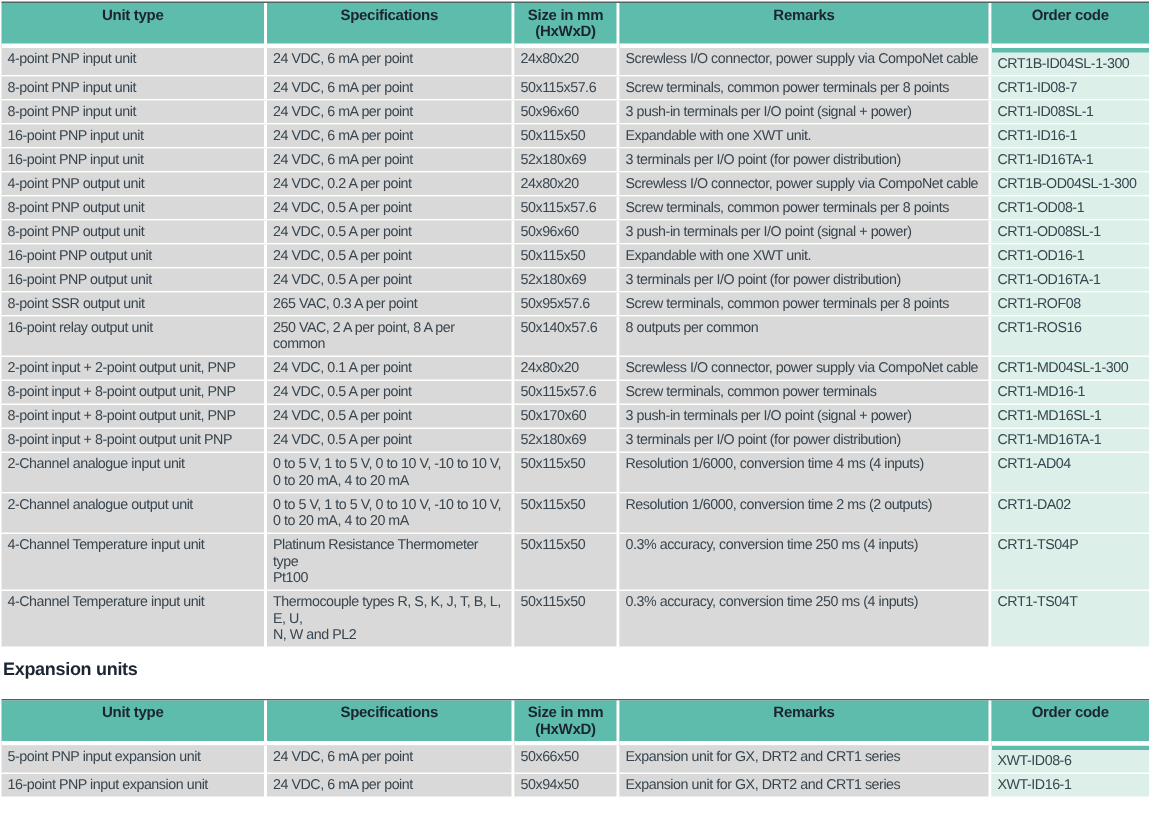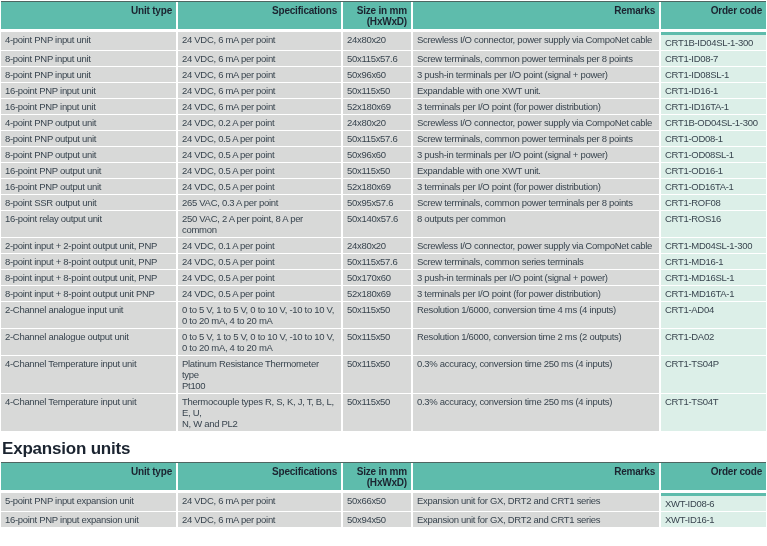--- a/index.html
+++ b/index.html
@@ -24,21 +24,21 @@
     table-layout:fixed;
     width:765px;
     border-top:1px solid var(--teal-line);
   }
   th{
     background:var(--teal);
     color:var(--head-text);
     font-size:10px;
     font-weight:bold;
     letter-spacing:-0.2px;
-    text-align:right;
+    text-align:center;
     vertical-align:top;
     padding:3px 4px 2px 4px;
     border-right:2px solid #fff;
     border-bottom:3px solid #fff;
     white-space:pre-line;
     line-height:11px;
     height:29px;
   }
   th:last-child{border-right:none;}
   td{
@@ -54,25 +54,25 @@
     overflow:hidden;
     height:16px;
   }
   td:last-child{border-right:none;}
   td.col-order{background:var(--mint);}
   tbody tr:first-child td.col-order{
     box-shadow:inset 0 3px 0 0 var(--teal);
     padding-top:5px;
   }
   .section-title{
-    font-size:17px;
+    font-size:12px;
     font-weight:bold;
     color:var(--head-text);
     letter-spacing:-0.2px;
-    margin:7px 0 3px 1px;
+    margin:7px 0 13px 1px;
   }
   colgroup .c1{width:177px;}
   colgroup .c2{width:165px;}
   colgroup .c3{width:70px;}
   colgroup .c4{width:248px;}
   colgroup .c5{width:105px;}
 </style>
 </head>
 <body>
 
@@ -185,21 +185,21 @@
     <td class="col-unit">2-point input + 2-point output unit, PNP</td>
     <td class="col-spec">24 VDC, 0.1 A per point</td>
     <td class="col-size">24x80x20</td>
     <td class="col-remarks">Screwless I/O connector, power supply via CompoNet cable</td>
     <td class="col-order">CRT1-MD04SL-1-300</td>
   </tr>
         <tr>
     <td class="col-unit">8-point input + 8-point output unit, PNP</td>
     <td class="col-spec">24 VDC, 0.5 A per point</td>
     <td class="col-size">50x115x57.6</td>
-    <td class="col-remarks">Screw terminals, common series terminals</td>
+    <td class="col-remarks">Screw terminals, common power terminals</td>
     <td class="col-order">CRT1-MD16-1</td>
   </tr>
         <tr>
     <td class="col-unit">8-point input + 8-point output unit, PNP</td>
     <td class="col-spec">24 VDC, 0.5 A per point</td>
     <td class="col-size">50x170x60</td>
     <td class="col-remarks">3 push-in terminals per I/O point (signal + power)</td>
     <td class="col-order">CRT1-MD16SL-1</td>
   </tr>
         <tr>

